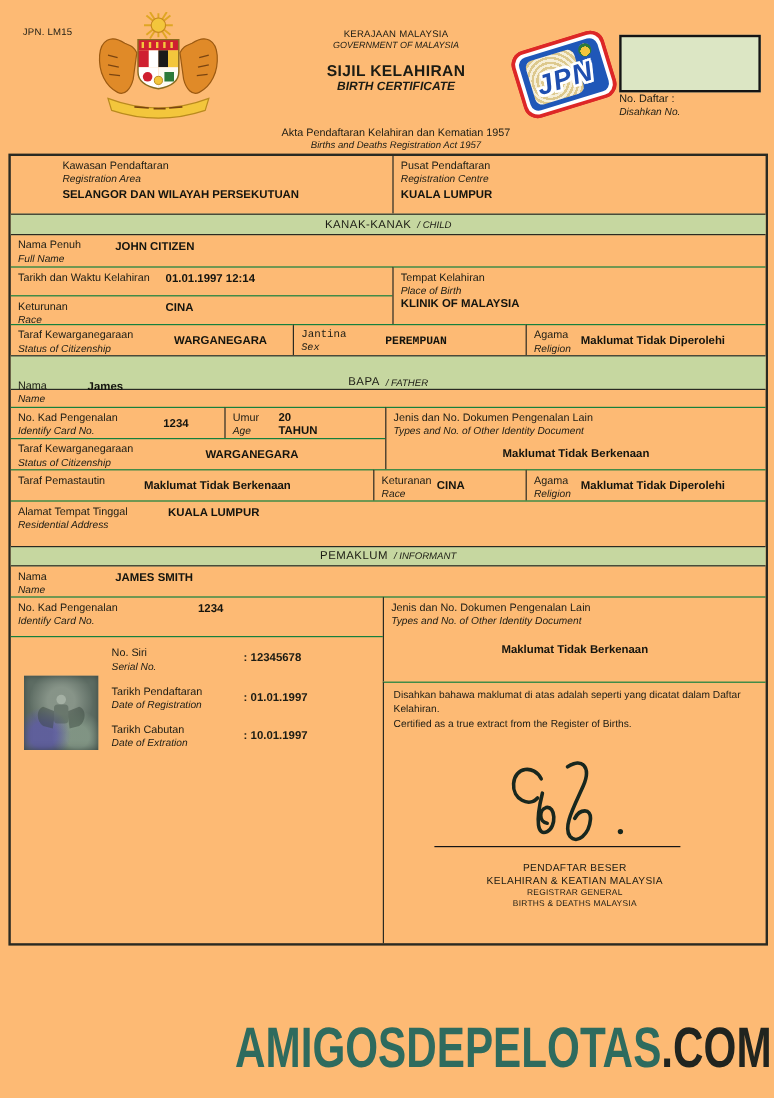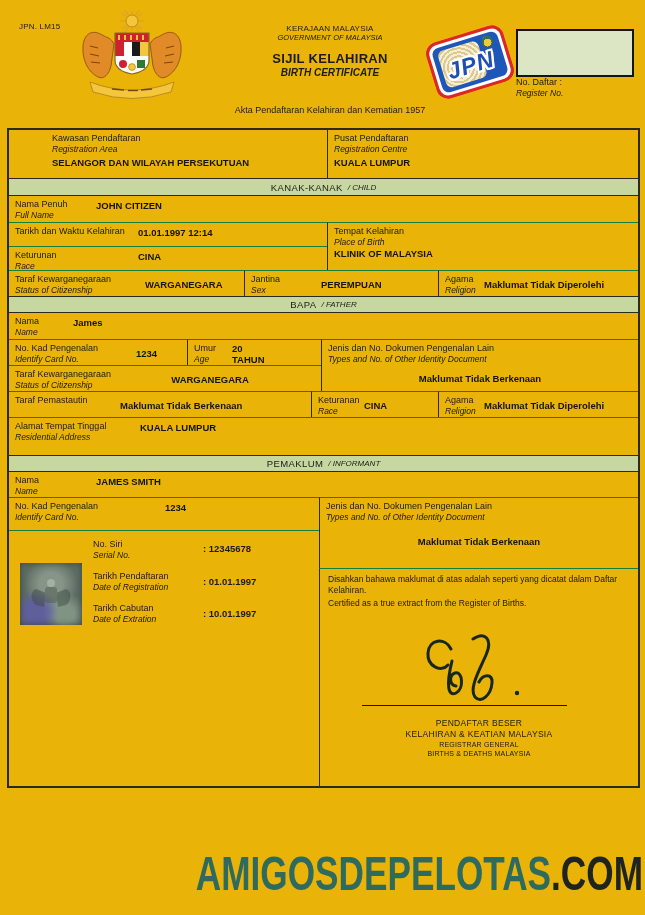--- a/index.html
+++ b/index.html
@@ -1,17 +1,17 @@
 <!DOCTYPE html>
 <html><head>
 <meta charset="utf-8">
 <style>
   html,body{margin:0;padding:0;}
   body{font-family:"Liberation Sans", sans-serif; background:#9a9a9a;}
-  .sheet{position:relative; width:645px; height:915px; background:#eab308; overflow:hidden; color:#1c1c14;}
+  .sheet{position:relative; width:645px; height:915px; background:#fdba74; overflow:hidden; color:#1c1c14;}
 
   
   .formcode{position:absolute; left:19px; top:22px; font-size:8px; letter-spacing:.2px;}
   .arms{position:absolute; left:78px; top:10px; width:108px; height:96px;}
   .headtext{position:absolute; left:205px; top:24px; width:250px; text-align:center;}
   .gov-my{font-size:8px; display:block; letter-spacing:.2px;}
   .gov-en{font-size:7.5px; font-style:italic; display:block;}
   .title-my{font-size:13px; font-weight:700; display:block; margin-top:9px; letter-spacing:.3px;}
   .title-en{font-size:10px; font-weight:700; font-style:italic; display:block; margin-top:1px;}
   .acts{position:absolute; left:170px; top:105px; width:320px; text-align:center;}
@@ -157,25 +157,26 @@
     <div class="jpn-blue">
       <div class="jpn-panel"></div>
       <span class="jpn-text">JPN</span>
       <span class="jpn-crest"></span>
     </div>
   </div>
 
   <div class="regbox"></div>
   <div class="reglabels">
     <span class="my">No. Daftar :</span>
-    <span class="en">Register No.</span>
+    <span class="en">Disahkan No.</span>
   </div>
 
   <div class="acts">
     <span class="act-my">Akta Pendaftaran Kelahiran dan Kematian 1957</span>
+    <span class="act-en">Births and Deaths Registration Act 1957</span>
   </div>
 
   <div class="form">
 
     <div class="cell" style="left:0;top:0;width:318px;height:48px;margin-left:37px;">
       <div class="lbl">
         <span class="my">Kawasan Pendaftaran</span>
         <span class="en">Registration Area</span>
       </div>
       <div class="vblock">SELANGOR DAN WILAYAH PERSEKUTUAN</div>
@@ -222,36 +223,36 @@
       <div class="vblock" style="margin-top:1px;">KLINIK OF MALAYSIA</div>
     </div>
 
     <div class="cell bt" style="left:0;top:140px;width:235px;height:26px;">
       <div class="lbl">
         <span class="my">Taraf Kewarganegaraan</span>
         <span class="en">Status of Citizenship</span>
       </div>
       <span class="val vmid" style="left:136px;">WARGANEGARA</span>
     </div>
-    <div class="cell bt bl" style="left:235px;top:140px;width:194px;height:26px;">
+    <div class="cell bt bl" style="left:235px;top:140px;width:194px;height:26px;font-family:Liberation Mono, monospace;">
       <div class="lbl">
         <span class="my">Jantina</span>
         <span class="en">Sex</span>
       </div>
       <span class="val vmid" style="left:76px;">PEREMPUAN</span>
     </div>
     <div class="cell bt bl" style="left:429px;top:140px;width:200px;height:26px;">
       <div class="lbl">
         <span class="my">Agama</span>
         <span class="en">Religion</span>
       </div>
       <span class="val vmid" style="left:45px;">Maklumat Tidak Diperolehi</span>
     </div>
 
-    <div class="cell band" style="left:0;top:166px;width:629px;height:17px;">
+    <div class="cell band" style="left:0;top:166px;width:629px;height:29px;align-items:flex-end;">
       <span class="bm">BAPA</span>
       <span class="be">/ FATHER</span>
     </div>
 
     <div class="cell" style="left:0;top:183px;width:629px;height:26px;">
       <div class="lbl">
         <span class="my">Nama</span>
         <span class="en">Name</span>
       </div>
       <span class="val vtop" style="left:64px;">James</span>

